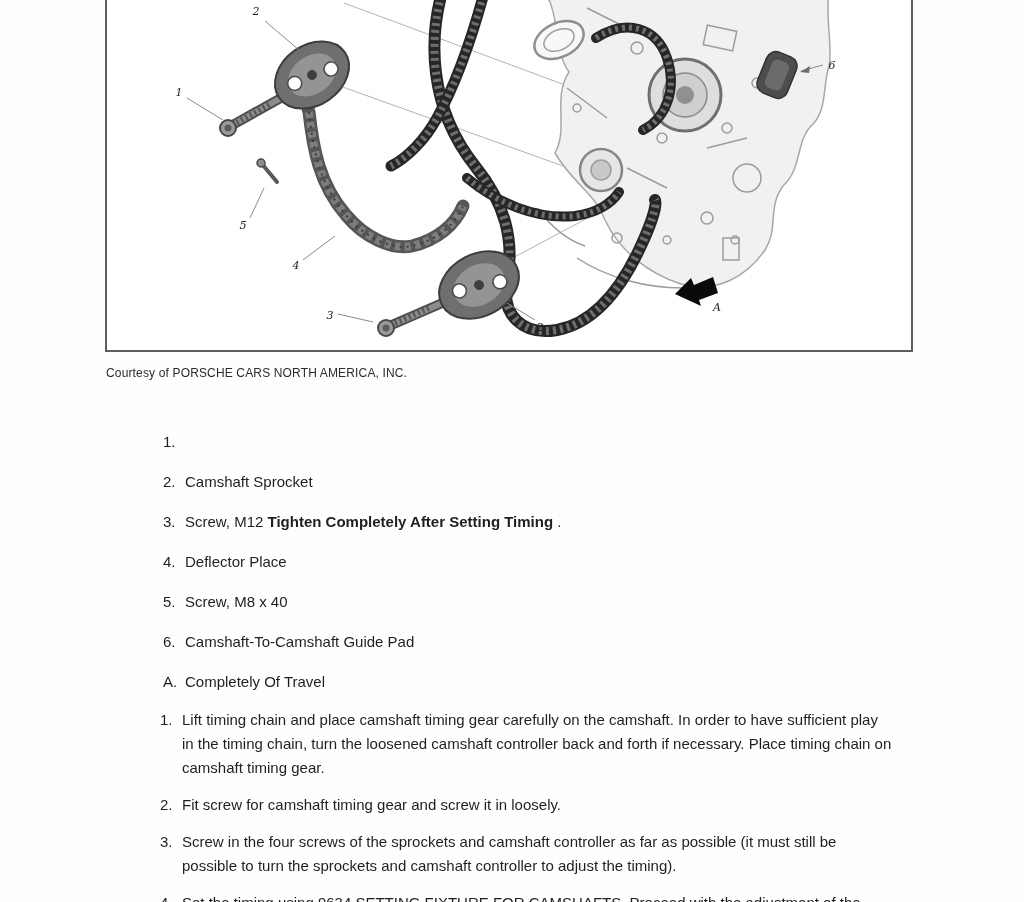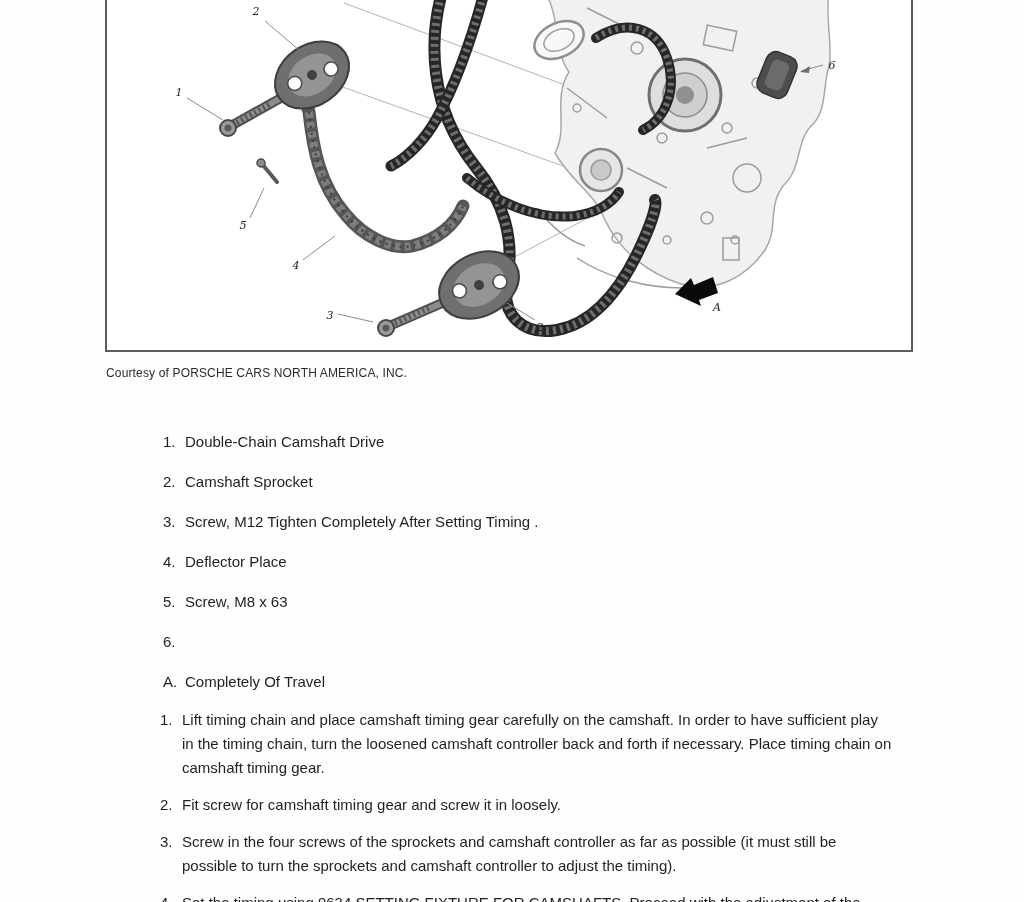--- a/index.html
+++ b/index.html
@@ -18,21 +18,21 @@
     font-size:12px;letter-spacing:0.15px;color:#2b2b2b;
     filter:blur(0.3px);
   }
   
   .legend{
     position:absolute;left:163px;top:432px;width:640px;
     font-size:15px;line-height:20px;color:#1f1f1f;filter:blur(0.33px);
   }
   .legend-item{display:flex;margin-bottom:20px;}
   .legend-item .num{flex:0 0 22px;}
-  .legend-item b{font-weight:normal;}
+  .legend-item b{font-weight:bold;}
   
   .instructions{
     position:absolute;left:160px;top:708px;width:733px;
     font-size:15px;line-height:24px;color:#1f1f1f;filter:blur(0.33px);
   }
   .instr-item{display:flex;margin-bottom:13px;}
   .instr-item .num{flex:0 0 22px;}
   .instr-item .text{flex:1;}
   
   .chain{stroke:#262626;fill:none;stroke-linecap:round;}
@@ -174,40 +174,40 @@
           <text x="610" y="323" class="callout">A</text>
         </g>
     </svg>
   </div>
 
   <div class="courtesy">Courtesy of PORSCHE CARS NORTH AMERICA, INC.</div>
 
   <div class="legend">
       <div class="legend-item">
         <span class="num">1.</span>
-        <span>Double-Chain Camshaft Drive</span>
       </div>
       <div class="legend-item">
         <span class="num">2.</span>
         <span>Camshaft Sprocket</span>
       </div>
       <div class="legend-item">
         <span class="num">3.</span>
         <span>Screw, M12 <b>Tighten Completely After Setting Timing</b> .</span>
       </div>
       <div class="legend-item">
         <span class="num">4.</span>
         <span>Deflector Place</span>
       </div>
       <div class="legend-item">
         <span class="num">5.</span>
-        <span>Screw, M8 x 63</span>
+        <span>Screw, M8 x 40</span>
       </div>
       <div class="legend-item">
         <span class="num">6.</span>
+        <span>Camshaft-To-Camshaft Guide Pad</span>
       </div>
       <div class="legend-item">
         <span class="num">A.</span>
         <span>Completely Of Travel</span>
       </div>
     </div>
 
   <div class="instructions">
       <div class="instr-item">
         <span class="num">1.</span>

